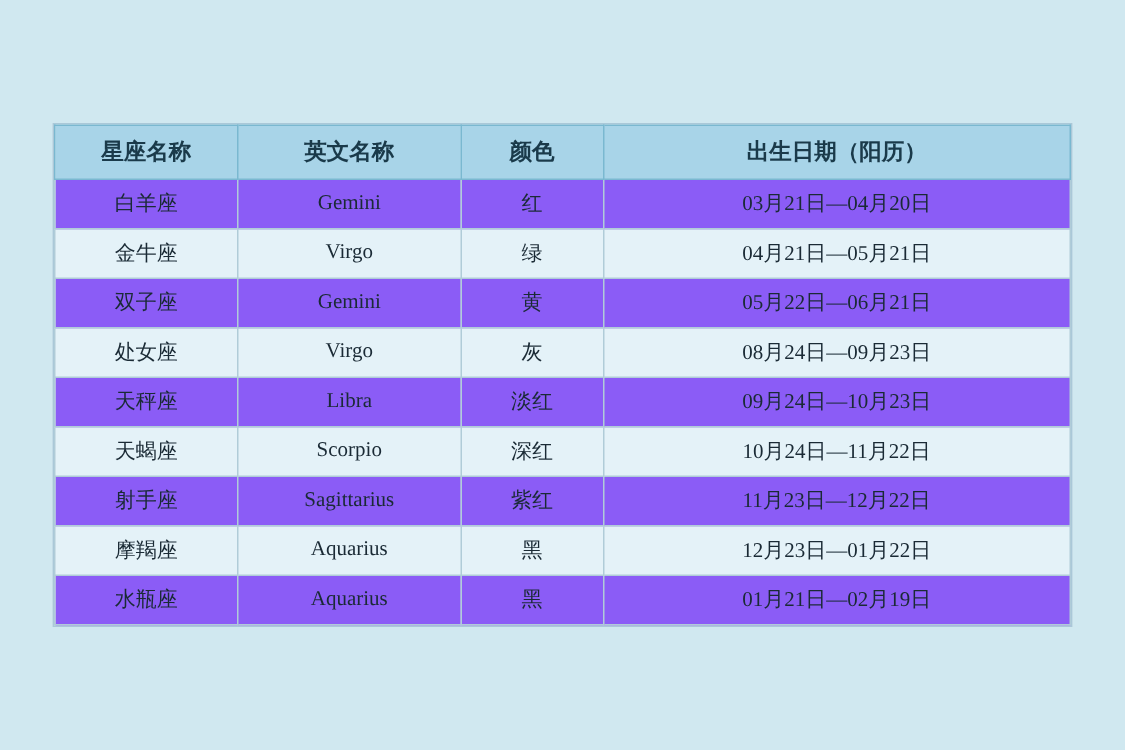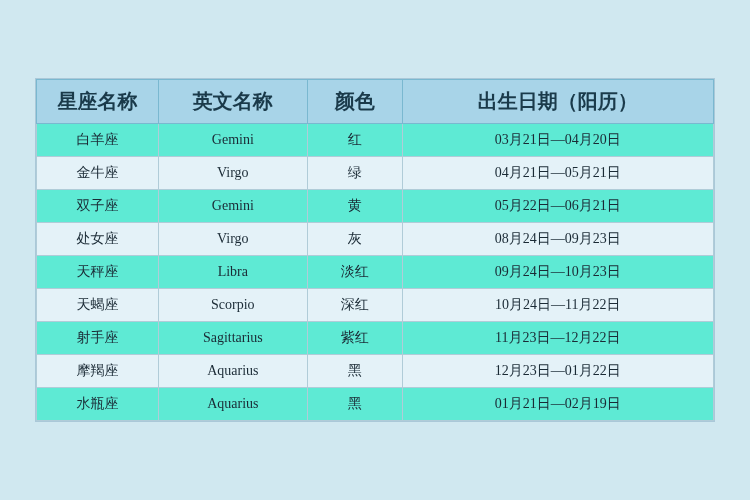--- a/index.html
+++ b/index.html
@@ -30,28 +30,28 @@
     }
 
     thead tr {
       background-color: #a8d4e8;
     }
 
     thead th {
       border: 1px solid #7ab8d0;
       padding: 8px 12px;
       text-align: center;
-      font-size: 20px;
+      font-size: 15px;
       font-weight: bold;
       color: #1a3a4a;
       margin-top: 23px;
     }
 
     tbody tr {
-      background-color: #5eead4;
+      background-color: #8b5cf6;
     }
 
     tbody tr:nth-child(even) {
       background-color: #e4f2f8;
     }
 
     tbody td {
       border: 1px solid #b0ccd8;
       padding: 7px 12px;
       text-align: center;

